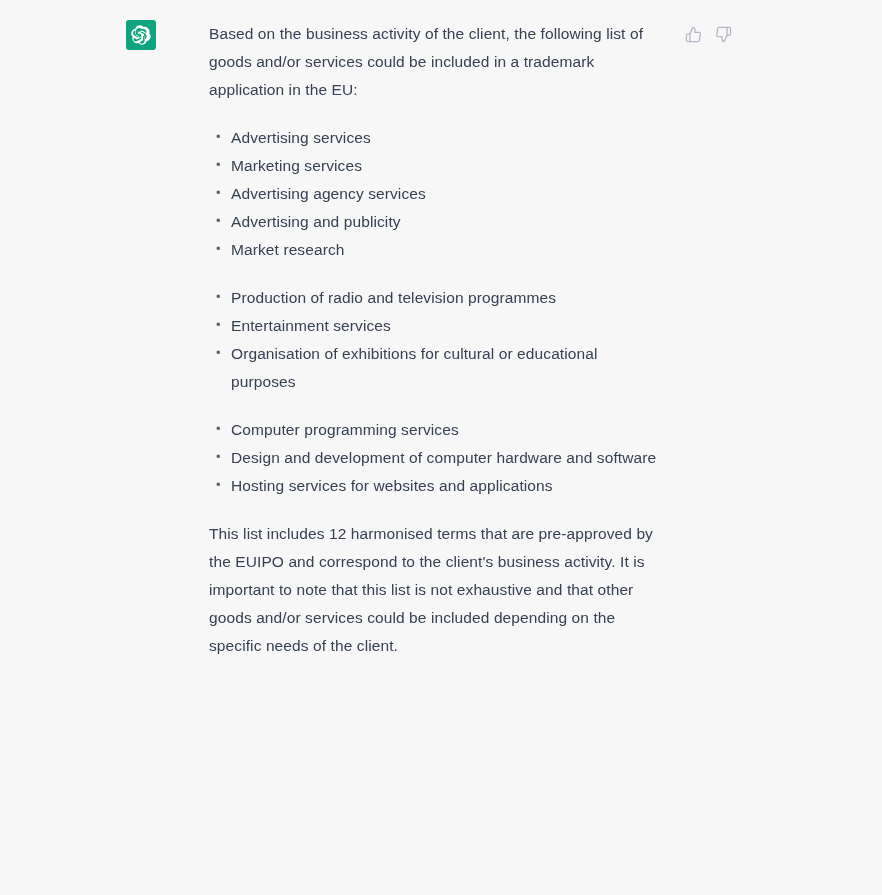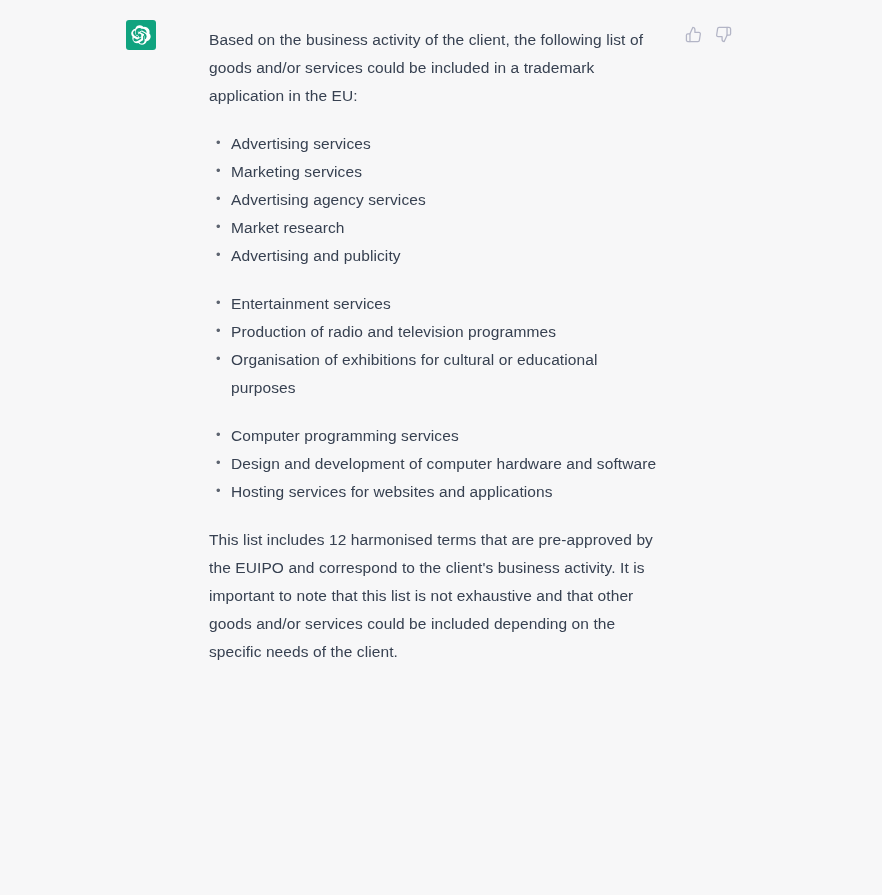--- a/index.html
+++ b/index.html
@@ -47,21 +47,20 @@
     padding-right: 12px;
     box-sizing: border-box;
     max-width: 514px;
   }
 
   .msg-text {
     color: #374151;
     font-size: 15.5px;
     line-height: 28px;
     letter-spacing: 0.1px;
-    margin-top: 6px;
   }
 
   .msg-text p {
     margin: 0 0 20px 0;
   }
   .msg-text p:last-child {
     margin-bottom: 0;
   }
 
   .msg-text ul {
@@ -123,27 +122,27 @@
 
   <div class="content-col">
     <div class="msg-text">
 
       <p>Based on the business activity of the client, the following list of goods and/or services could be included in a trademark application in the EU:</p>
 
       <ul>
         <li>Advertising services</li>
         <li>Marketing services</li>
         <li>Advertising agency services</li>
+        <li>Advertising and publicity</li>
         <li>Market research</li>
-        <li>Advertising and publicity</li>
       </ul>
 
       <ul>
+        <li>Production of radio and television programmes</li>
         <li>Entertainment services</li>
-        <li>Production of radio and television programmes</li>
         <li>Organisation of exhibitions for cultural or educational purposes</li>
       </ul>
 
       <ul>
         <li>Computer programming services</li>
         <li>Design and development of computer hardware and software</li>
         <li>Hosting services for websites and applications</li>
       </ul>
 
       <p>This list includes 12 harmonised terms that are pre-approved by the EUIPO and correspond to the client's business activity. It is important to note that this list is not exhaustive and that other goods and/or services could be included depending on the specific needs of the client.</p>

